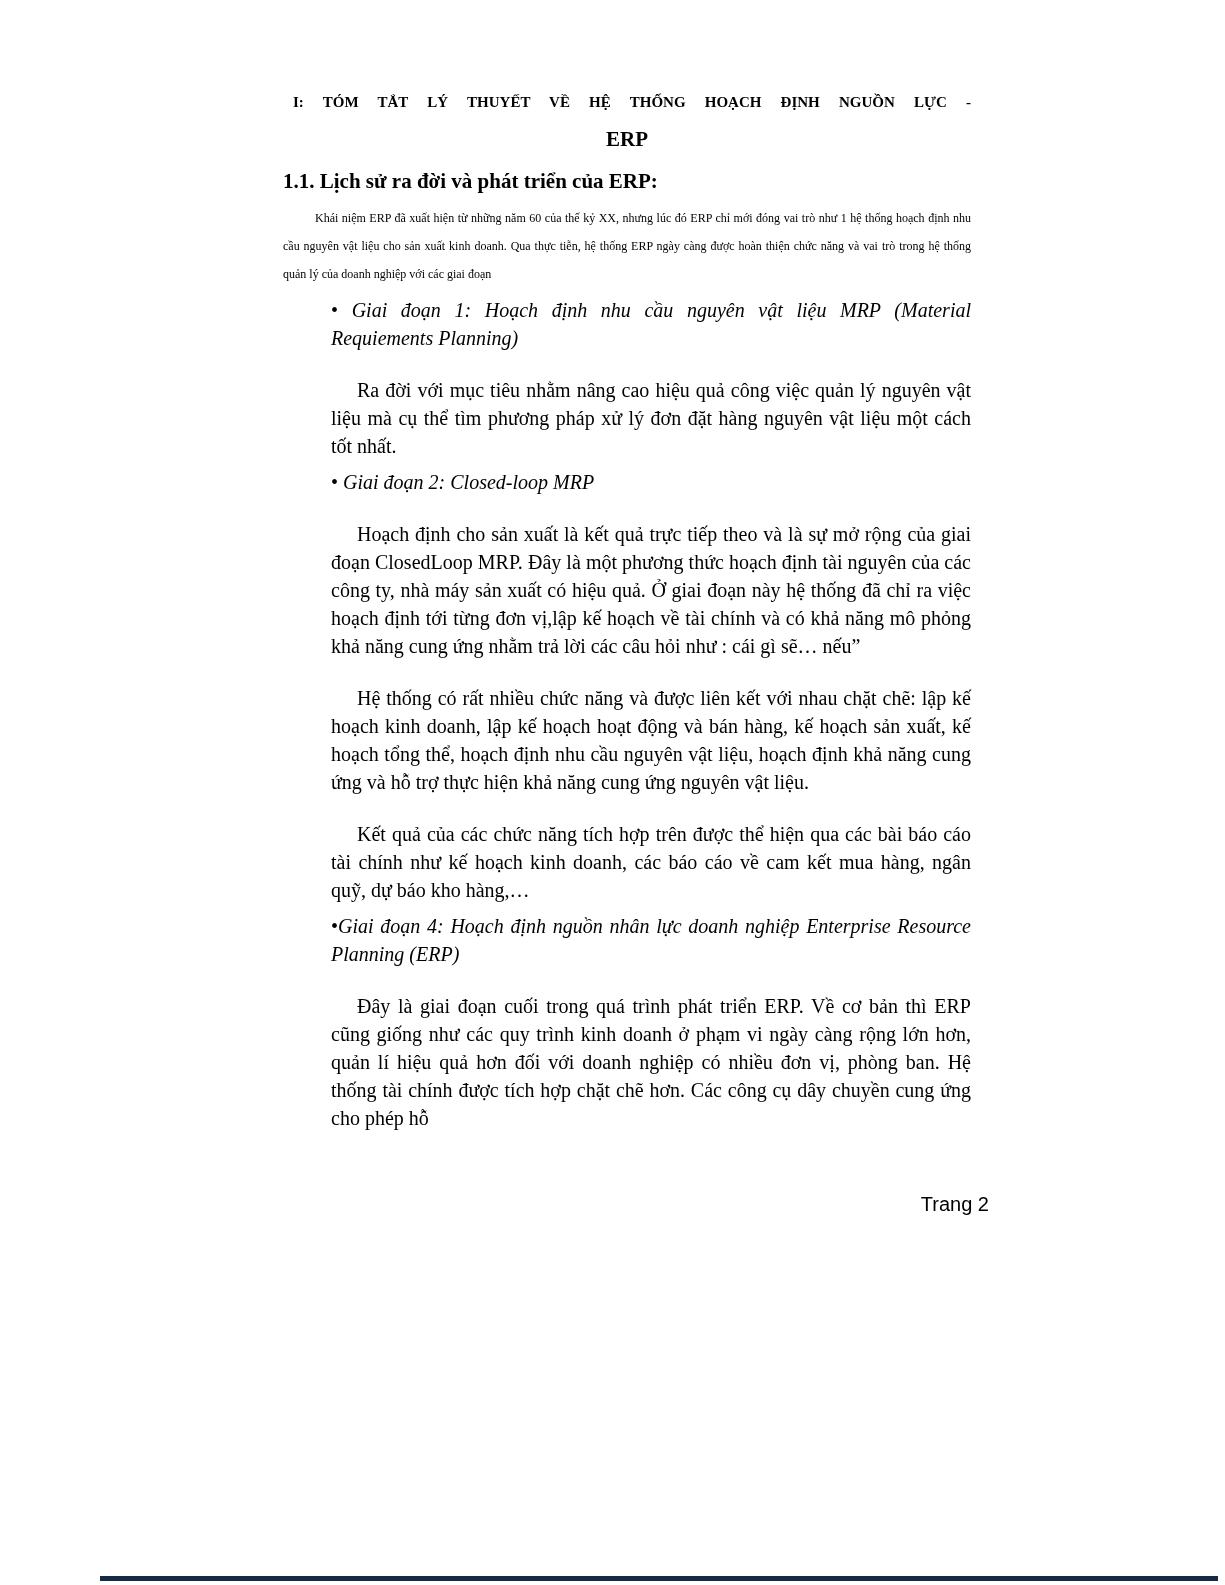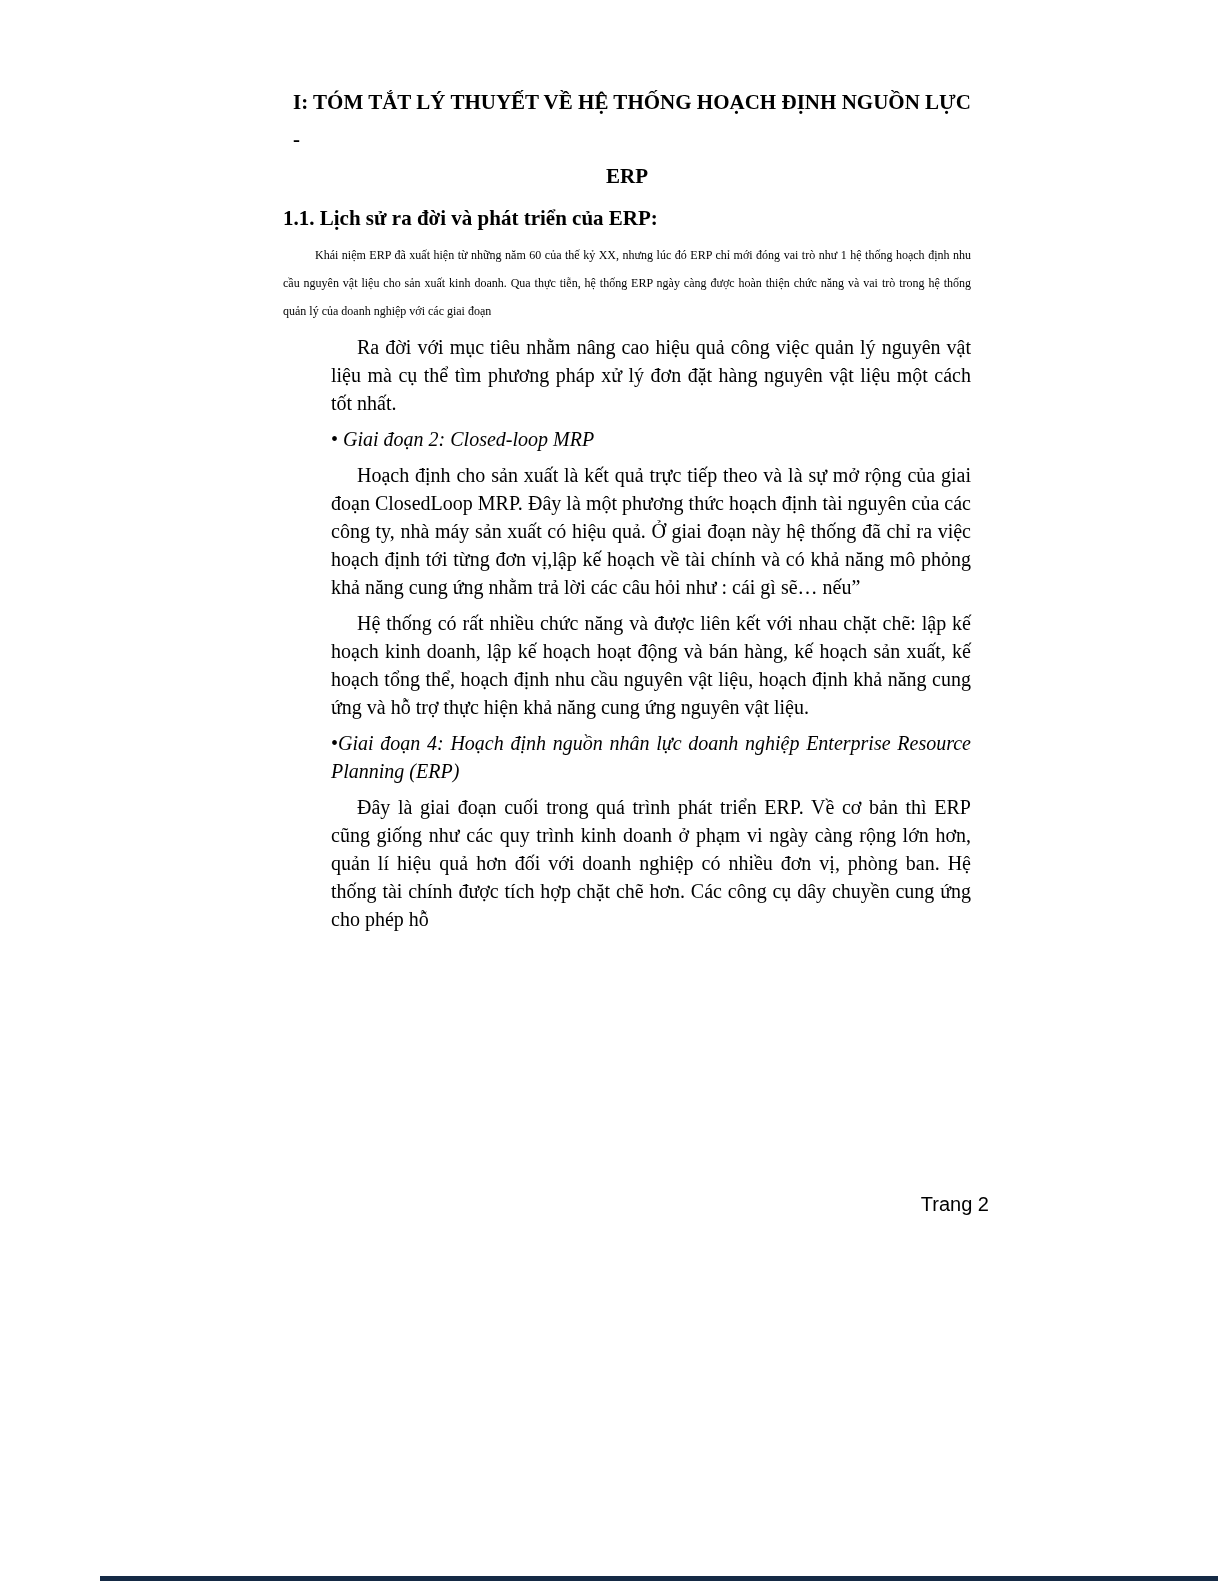--- a/index.html
+++ b/index.html
@@ -16,21 +16,21 @@
     overflow: hidden;
   }
   .content {
     position: absolute;
     left: 283px;
     top: 84px;
     width: 688px;
   }
   .title-line1 {
     font-weight: bold;
-    font-size: 21px;
+    font-size: 15px;
     line-height: 37px;
     text-align: justify;
     text-align-last: justify;
     padding-left: 10px;
   }
   .title-line2 {
     font-weight: bold;
     font-size: 21px;
     line-height: 37px;
     text-align: center;
@@ -55,21 +55,21 @@
     margin: 8px 0 0 48px;
     font-style: italic;
   }
   .bullet-glyph {
     font-style: normal;
   }
   .sub-para {
     font-size: 20px;
     line-height: 28px;
     text-align: justify;
-    margin: 8px 0 0 48px;
+    margin: 24px 0 0 48px;
     text-indent: 26px;
   }
   .page-number {
     position: absolute;
     left: 301px;
     top: 1192px;
     width: 688px;
     text-align: right;
     font-family: "Liberation Sans", sans-serif;
     font-size: 20px;
@@ -92,26 +92,28 @@
 
     <div class="doc-title">
       <div class="title-line1">I: TÓM TẮT LÝ THUYẾT VỀ HỆ THỐNG HOẠCH ĐỊNH NGUỒN LỰC -</div>
       <div class="title-line2">ERP</div>
     </div>
 
     <div class="section-heading">1.1. Lịch sử ra đời và phát triển của ERP:</div>
 
     <div class="para">Khái niệm ERP đã xuất hiện từ những năm 60 của thế kỷ XX, nhưng lúc đó ERP chỉ mới đóng vai trò như 1 hệ thống hoạch định nhu cầu nguyên vật liệu cho sản xuất kinh doanh. Qua thực tiễn, hệ thống ERP ngày càng được hoàn thiện chức năng và vai trò trong hệ thống quản lý của doanh nghiệp với các giai đoạn</div>
 
+    <div class="bullet-line"><span class="bullet-glyph">•</span><span> Giai đoạn 1: Hoạch định nhu cầu nguyên vật liệu MRP (Material Requiements Planning)</span></div>
     <div class="sub-para">Ra đời với mục tiêu nhằm nâng cao hiệu quả công việc quản lý nguyên vật liệu mà cụ thể tìm phương pháp xử lý đơn đặt hàng nguyên vật liệu một cách tốt nhất.</div>
 
     <div class="bullet-line"><span class="bullet-glyph">•</span><span> Giai đoạn 2: Closed-loop MRP</span></div>
 
     <div class="sub-para">Hoạch định cho sản xuất là kết quả trực tiếp theo và là sự mở rộng của giai đoạn ClosedLoop MRP. Đây là một phương thức hoạch định tài nguyên của các công ty, nhà máy sản xuất có hiệu quả. Ở giai đoạn này hệ thống đã chỉ ra việc hoạch định tới từng đơn vị,lập kế hoạch về tài chính và có khả năng mô phỏng khả năng cung ứng nhằm trả lời các câu hỏi như : cái gì sẽ… nếu”</div>
     <div class="sub-para">Hệ thống có rất nhiều chức năng và được liên kết với nhau chặt chẽ: lập kế hoạch kinh doanh, lập kế hoạch hoạt động và bán hàng, kế hoạch sản xuất, kế hoạch tổng thể, hoạch định nhu cầu nguyên vật liệu, hoạch định khả năng cung ứng và hỗ trợ thực hiện khả năng cung ứng nguyên vật liệu.</div>
+    <div class="sub-para">Kết quả của các chức năng tích hợp trên được thể hiện qua các bài báo cáo tài chính như kế hoạch kinh doanh, các báo cáo về cam kết mua hàng, ngân quỹ, dự báo kho hàng,…</div>
 
     <div class="bullet-line"><span class="bullet-glyph">•</span><span>Giai đoạn 4: Hoạch định nguồn nhân lực doanh nghiệp  Enterprise Resource Planning (ERP)</span></div>
     <div class="sub-para">Đây là giai đoạn cuối trong quá trình phát triển ERP. Về cơ bản thì ERP cũng giống như các quy trình kinh doanh ở phạm vi ngày càng rộng lớn hơn, quản lí hiệu quả hơn đối với doanh nghiệp có nhiều đơn vị, phòng ban. Hệ thống tài chính được tích hợp chặt chẽ hơn. Các công cụ dây chuyền cung ứng cho phép hỗ</div>
 
   </div>
 
   <div class="page-number">Trang 2</div>
 
   <div class="bottom-bar"></div>
 </div>

